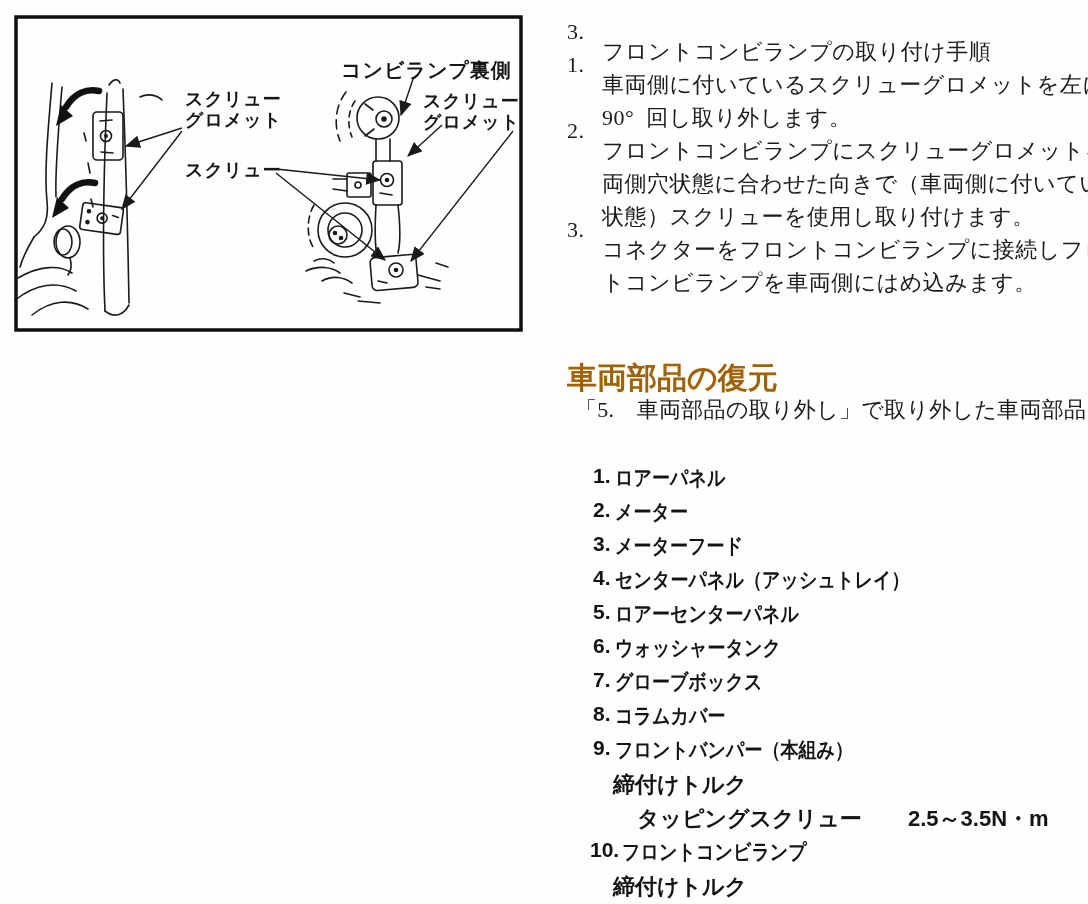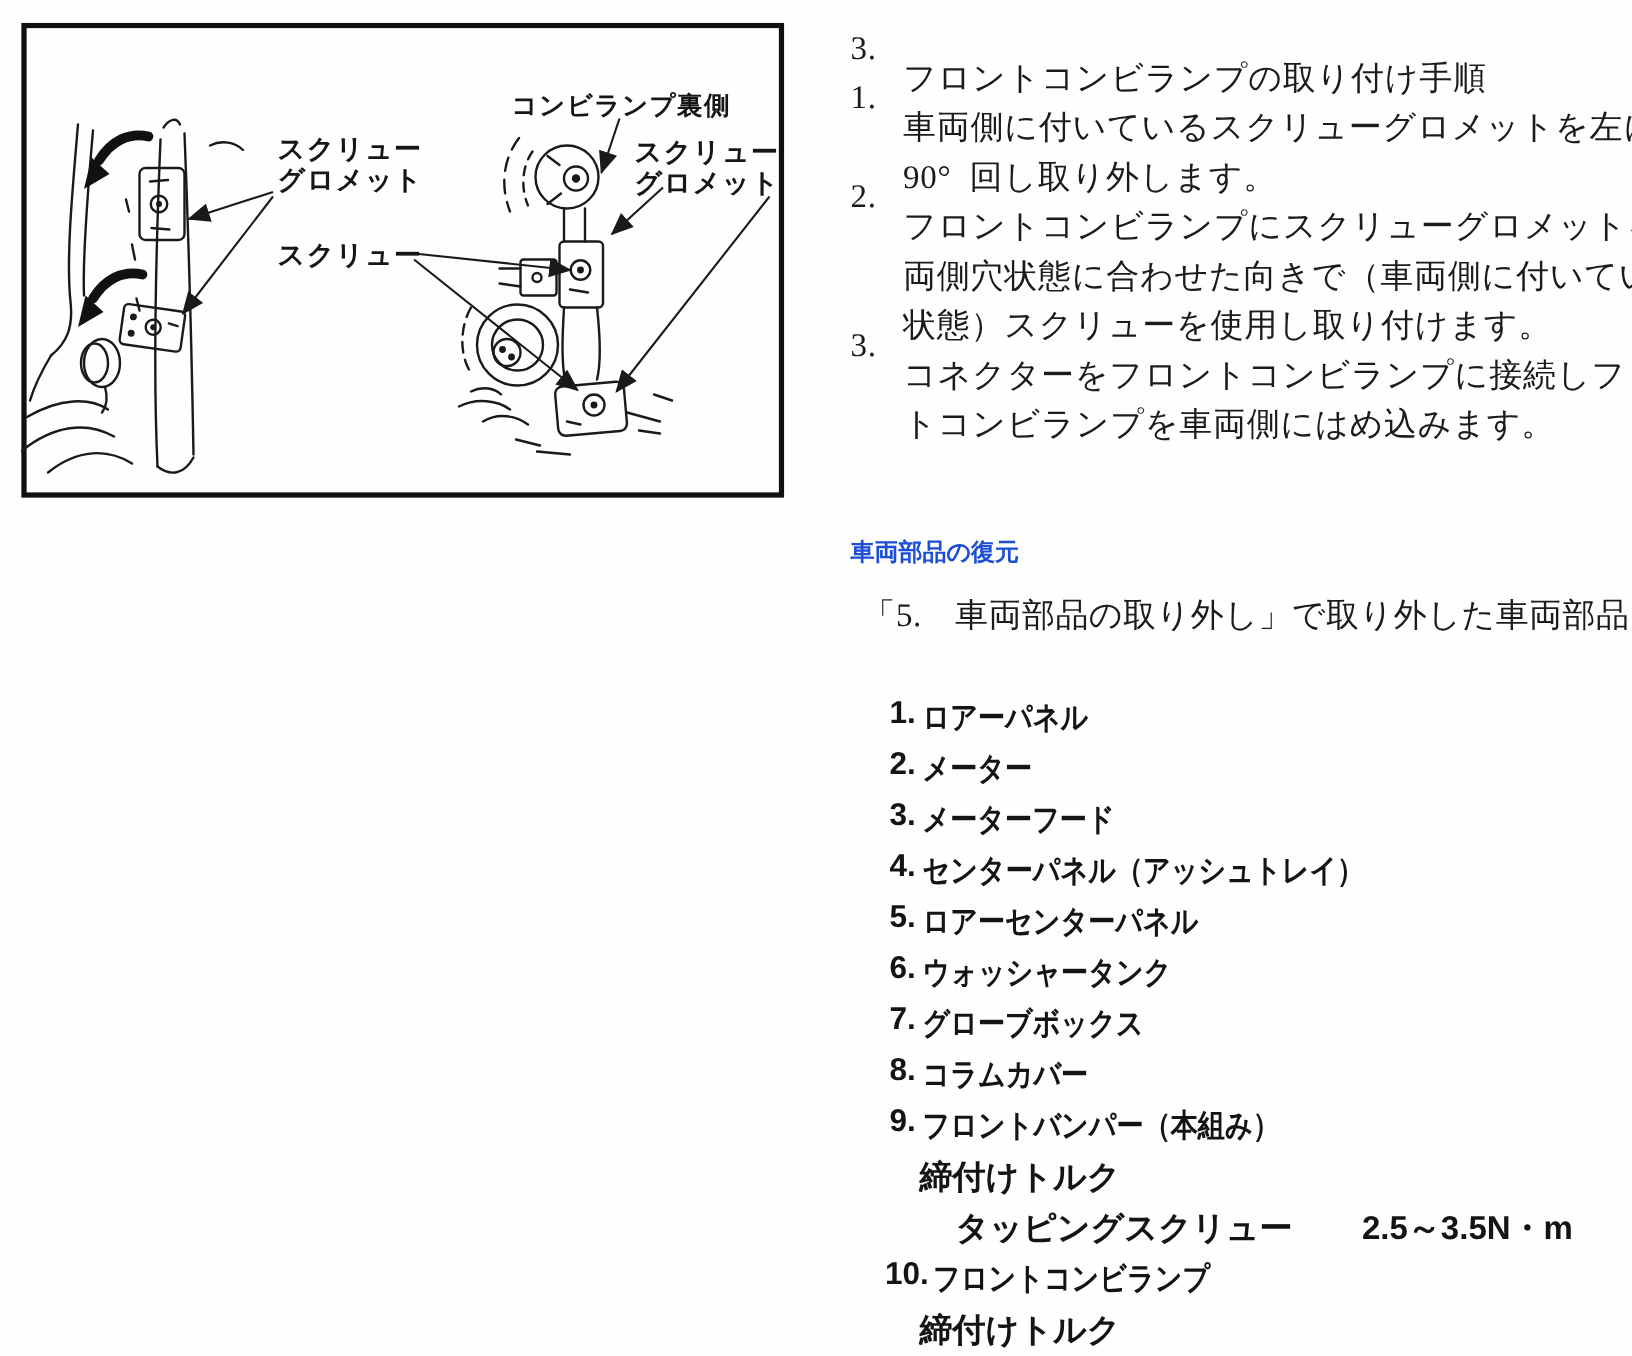--- a/index.html
+++ b/index.html
@@ -11,31 +11,31 @@
   
   .figure{position:absolute;left:14px;top:15px;width:509px;height:317px;}
   .figure svg{position:absolute;left:0;top:0;}
   .fig-label{
     position:absolute;white-space:pre;line-height:21px;
     font-family:"Liberation Sans","DejaVu Sans",sans-serif;
     font-weight:600;font-size:18px;letter-spacing:1px;color:#161616;
   }
   #lbl-sg-left{left:171px;top:74px;}
   #lbl-screw-left{left:171px;top:145px;}
-  #lbl-combi{left:327px;top:45px;font-size:17px;}
+  #lbl-combi{left:327px;top:45px;font-size:20px;}
   #lbl-sg-right{left:409px;top:76px;}
   
   #install{position:absolute;left:540px;top:19px;width:548px;}
   .iline{position:relative;height:33px;white-space:pre;font-size:22px;letter-spacing:0.5px;}
   .inum{position:absolute;left:27px;top:0;}
   .itxt{position:absolute;left:62px;top:0;margin-top:18px;}
   
   .gothic{font-family:"Liberation Sans","DejaVu Sans",sans-serif;font-weight:700;}
   #restore-heading{
-    position:absolute;left:567px;top:358px;font-size:16px;white-space:pre;color:#1d4ed8;
+    position:absolute;left:567px;top:358px;font-size:30px;white-space:pre;color:#a16207;
   }
   #intro{position:absolute;left:540px;top:395px;width:548px;}
   .introline{position:relative;height:33px;white-space:pre;font-size:22px;letter-spacing:0.3px;}
   .introline.l1{padding-left:35px;}
   .introline.l2{padding-left:25px;}
   
   #plist{position:absolute;left:540px;top:464px;width:548px;font-size:21px;color:#141414;}
   .prow{position:relative;height:34px;white-space:pre;}
   .pnum{position:absolute;left:53px;top:0;}
   .prow.r10 .pnum{left:50px;}

